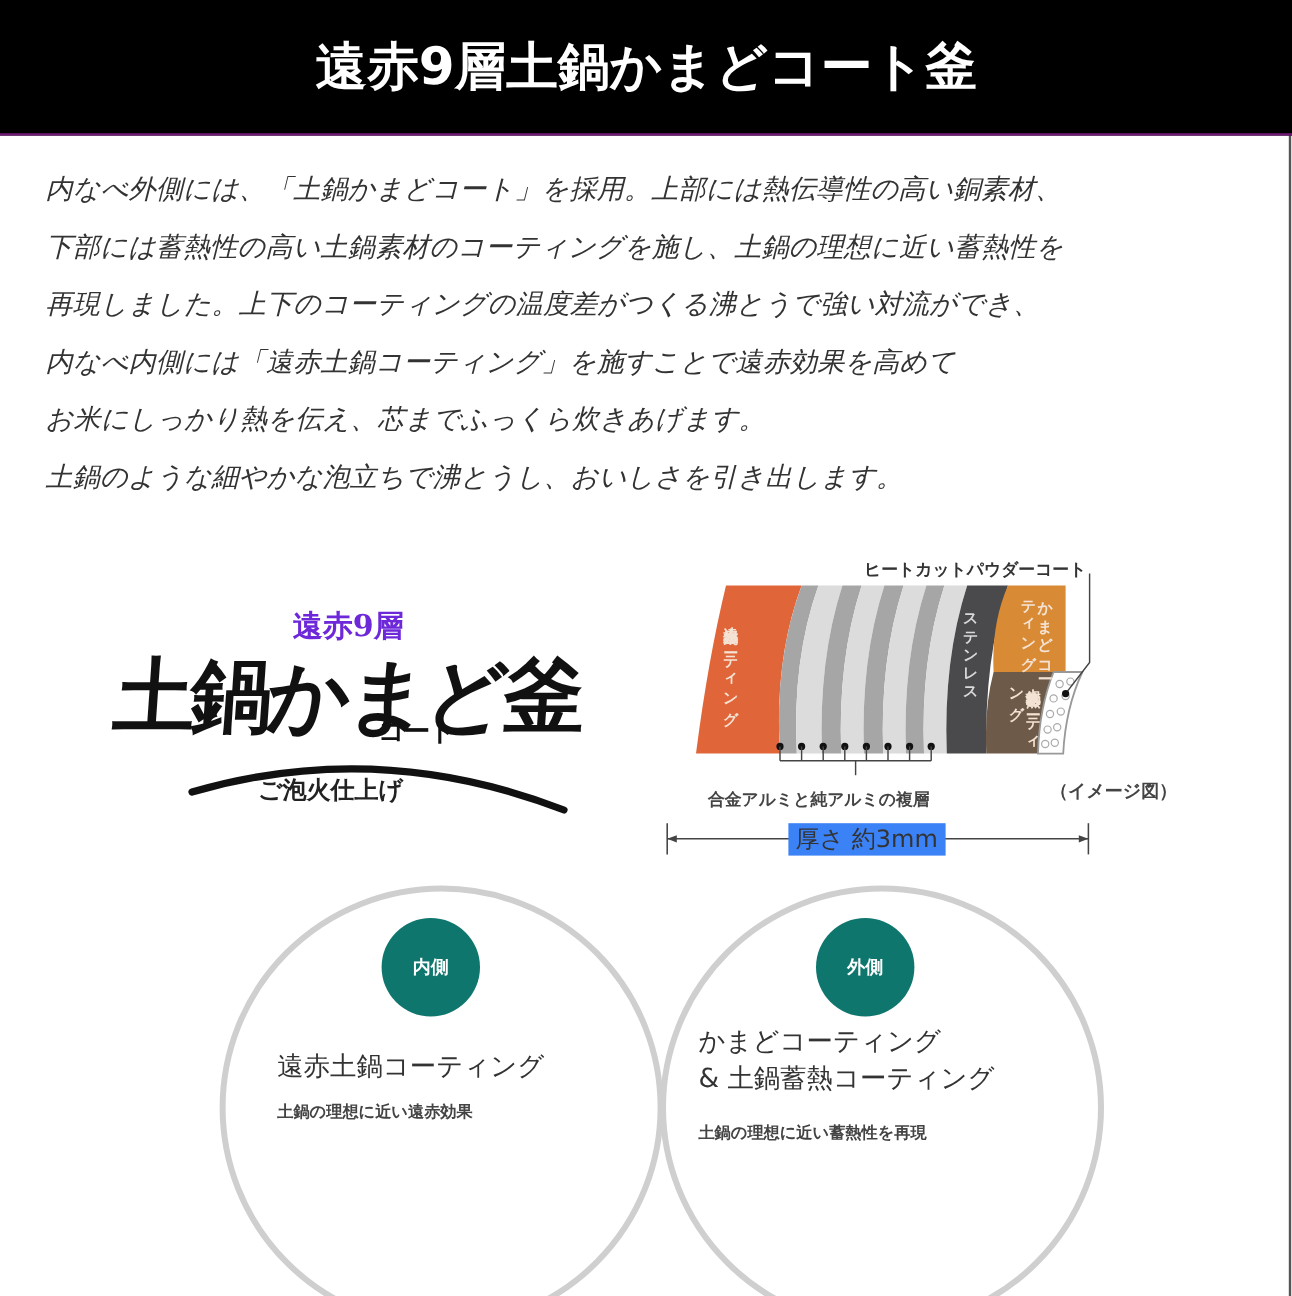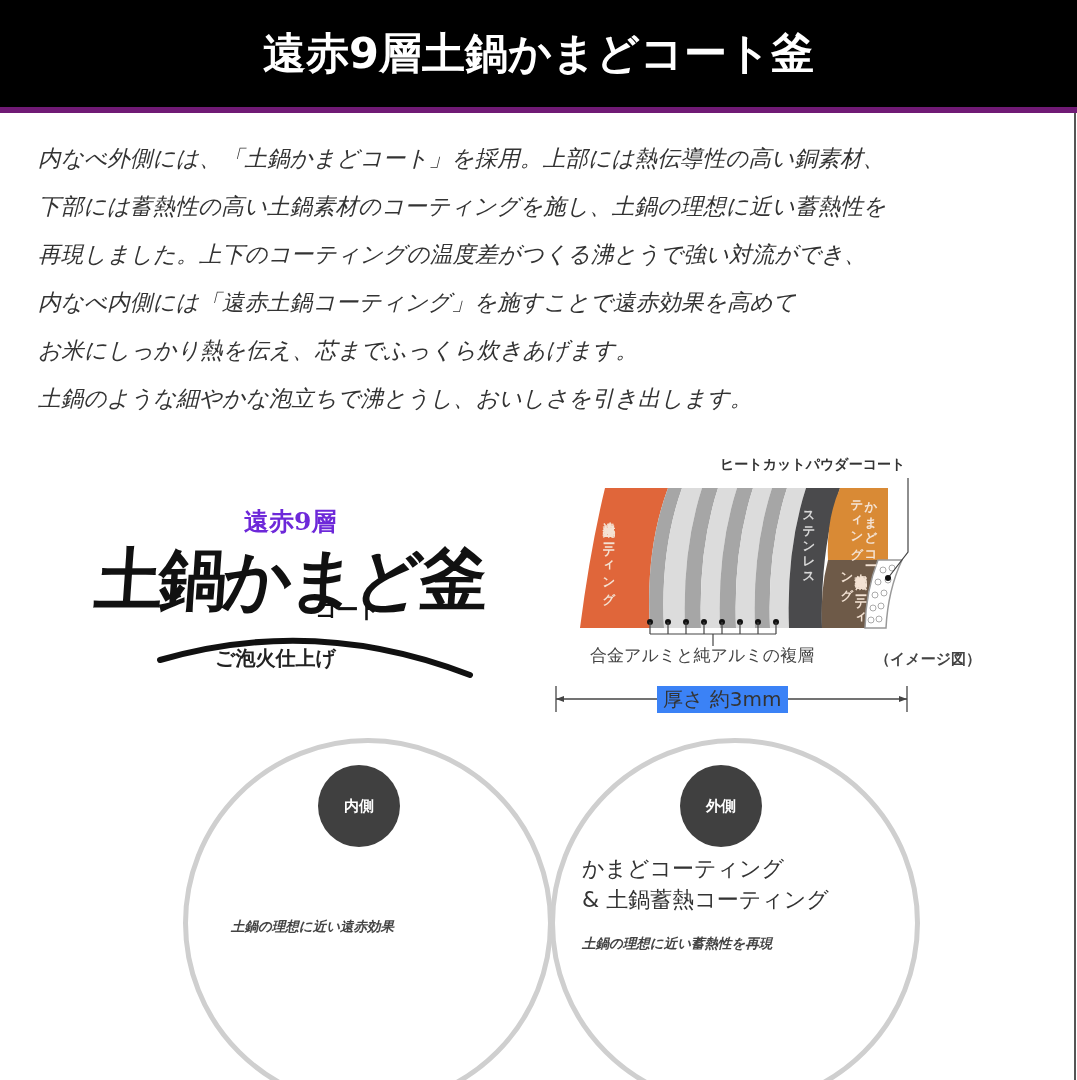--- a/index.html
+++ b/index.html
@@ -3,21 +3,21 @@
   <meta charset="utf-8">
   <style>
     * { box-sizing: border-box; margin: 0; padding: 0; }
     html, body { width: 1077px; height: 1080px; background: #ffffff; overflow: hidden; }
     body { position: relative; font-family: "DejaVu Sans", sans-serif; color: #333333; }
 
     .right-edge { position: absolute; right: 1px; top: 0; width: 2px; height: 1080px; background: #555555; }
 
     .banner {
       position: absolute; left: 0; top: 0; width: 1077px; height: 113px;
-      background: #000000; border-bottom: 6px solid #701a75;
+      background: #000000; border-bottom: 2px solid #701a75;
       display: flex; align-items: center; justify-content: center;
     }
     .banner-title {
       color: #ffffff; font-family: "DejaVu Sans", sans-serif; font-weight: bold;
       font-size: 43px; letter-spacing: 0px;
     }
 
     .intro {
       position: absolute; left: 38px; top: 140px; width: 1040px; font-style: italic;
     }
@@ -51,52 +51,52 @@
     .diagram { position: absolute; left: 510px; top: 450px; width: 530px; height: 280px; }
     .diagram svg { position: absolute; left: 0; top: 0; }
     .diagram-label {
       position: absolute; font-family: "DejaVu Sans", sans-serif; color: #333;
       white-space: nowrap;
     }
     .lbl-jri {
       left: 0px; top: 65px; width: 90px; text-align: center; font-size: 16.5px; font-weight: bold;
       line-height: 24px; color: #333;
     }
-    .lbl-heatcut { left: 210px; top: 6px; font-size: 14px; font-weight: bold; color: #333; }
-    .lbl-alloy { left: 80px; top: 194px; font-size: 17px; font-weight: normal; color: #444; }
+    .lbl-heatcut { left: 210px; top: 16px; font-size: 14px; font-weight: bold; color: #333; }
+    .lbl-alloy { left: 80px; top: 208px; font-size: 14px; font-weight: bold; color: #444; }
     .lbl-image { left: 365px; top: 200px; font-size: 15px; font-weight: bold; color: #444; }
     .lbl-thick { left: 147px; top: 236px; font-size: 20px; color: #333; background: #3b82f6; padding: 0 6px; }
 
     .layer-text {
       position: absolute; writing-mode: vertical-rl; font-family: "DejaVu Sans", sans-serif;
       font-size: 12.5px; font-weight: bold; color: #f4e3d4; line-height: 14px;
       letter-spacing: 1px;
     }
 
     
     .circle {
       position: absolute; width: 370px; height: 370px; border-radius: 50%;
       border: 5px solid #cfcfcf; background: #ffffff;
     }
     .circle-inner { left: 183px; top: 738px; }
     .circle-outer { left: 550px; top: 738px; }
     .badge {
       position: absolute; width: 82px; height: 82px; border-radius: 50%;
-      background: #404040; color: #fff; font-family: Liberation Mono, monospace;
+      background: #0f766e; color: #fff; font-family: Liberation Mono, monospace;
       font-size: 15px; font-weight: bold; display: flex; align-items: center; justify-content: center;
     }
     .circle-inner .badge { left: 130px; top: 22px; }
     .circle-outer .badge { left: 125px; top: 22px; }
     .circle-title {
       position: absolute; font-family: "DejaVu Sans", sans-serif; font-size: 22px;
       color: #333; white-space: nowrap; line-height: 31px;
     }
     .circle-sub {
       position: absolute; font-family: "DejaVu Sans", sans-serif; font-size: 13.5px;
-      font-weight: bold; color: #444; white-space: nowrap; font-style: italic;
+      font-weight: bold; color: #444; white-space: nowrap;
     }
     .circle-inner .circle-title { left: 43px; top: 131px; }
     .circle-inner .circle-sub { left: 43px; top: 175px; }
     .circle-outer .circle-title { left: 27px; top: 110px; }
     .circle-outer .circle-sub { left: 27px; top: 192px; }
   </style>
 </head>
 <body>
 
 <div class="right-edge"></div>
@@ -200,20 +200,23 @@
   <div class="layer-text" style="left:340px; top:42px; height:70px;">かまど コーティング</div>
   <div class="layer-text" style="left:330px; top:114px; height:64px;">土鍋蓄熱 コーティング</div>
 
   <div class="diagram-label lbl-alloy">合金アルミと純アルミの複層</div>
   <div class="diagram-label lbl-image">（イメージ図）</div>
   <div class="diagram-label lbl-thick">厚さ 約3mm</div>
 </div>
 
 <div class="circle circle-inner">
   <div class="badge">内側</div>
+  <div class="circle-title">
+    <div>遠赤土鍋コーティング</div>
+  </div>
   <div class="circle-sub">土鍋の理想に近い遠赤効果</div>
 </div>
 
 <div class="circle circle-outer">
   <div class="badge">外側</div>
   <div class="circle-title">
     <div>かまどコーティング</div>
     <div>&amp; 土鍋蓄熱コーティング</div>
   </div>
   <div class="circle-sub">土鍋の理想に近い蓄熱性を再現</div>

